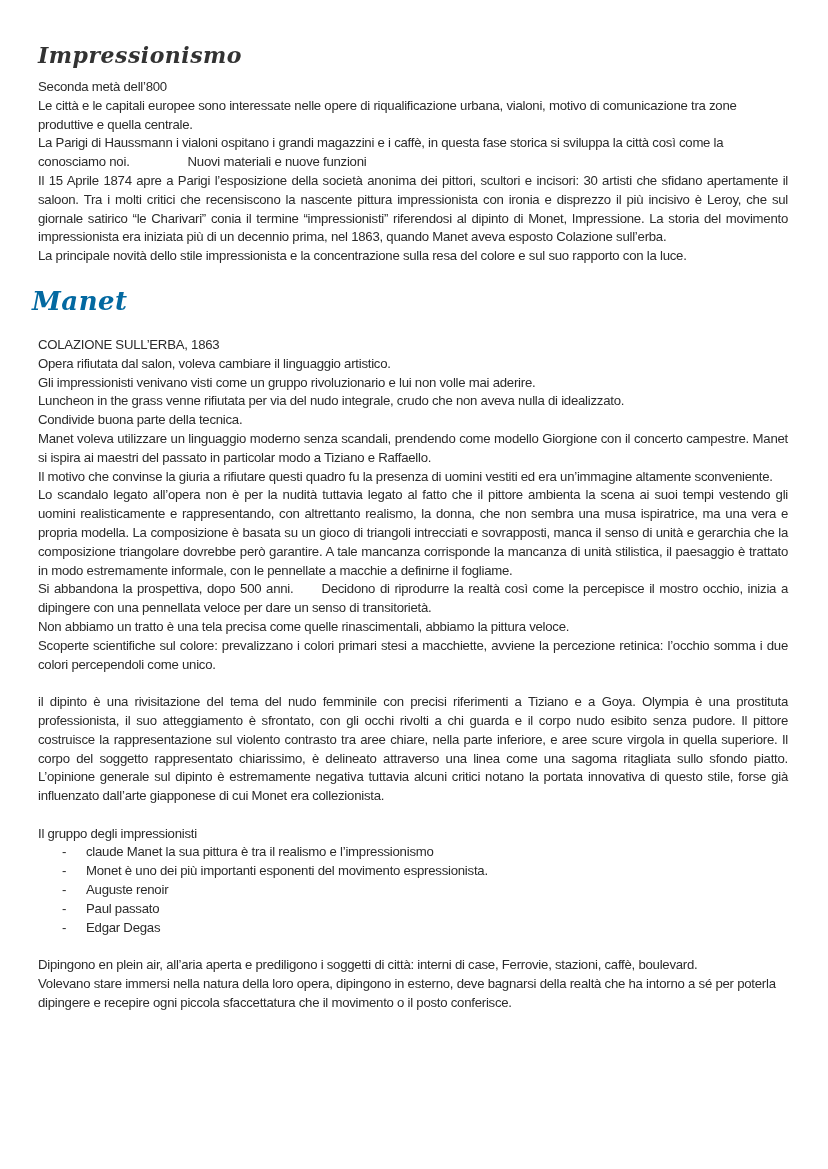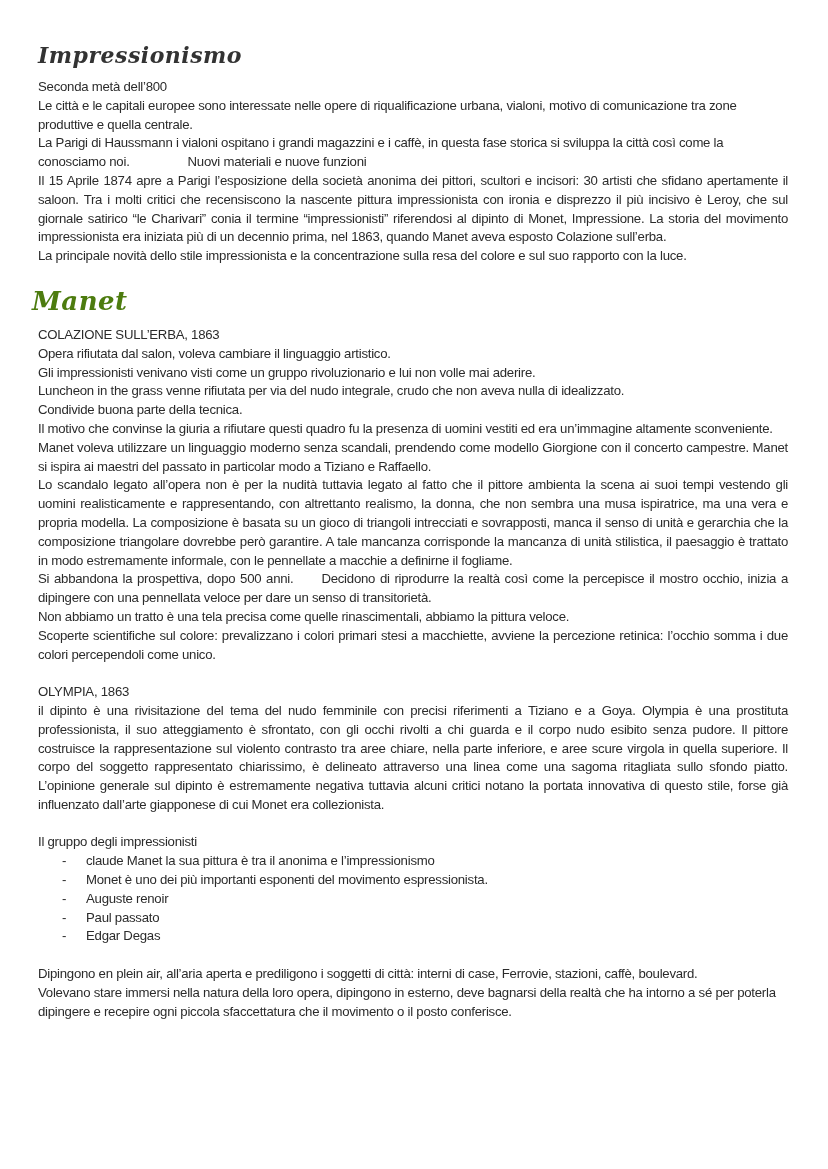--- a/index.html
+++ b/index.html
@@ -10,21 +10,21 @@
     font-size: 13.2px; line-height: 18.8px; color: #2b2b2b;
     letter-spacing: -0.25px;
   }
   .title {
     text-align: left; font-family: "DejaVu Serif", serif; font-style: italic;
     font-size: 22px; line-height: 30px; color: #333; margin: 0 0 8px 0;
     letter-spacing: 0.5px;
   }
   .heading2 {
     font-family: "DejaVu Serif", serif; font-style: italic; font-size: 26px;
-    line-height: 34px; color: #4d7c0f; margin: 18px 0 8px -6px; letter-spacing: 0.5px;
+    line-height: 34px; color: #0369a1; margin: 18px 0 18px -6px; letter-spacing: 0.5px;
   }
   p { margin: 0; }
   .j { text-align: justify; }
   .gap { height: 18.8px; }
   .tab { display: inline-block; width: 58px; }
   .tab2 { display: inline-block; width: 28px; }
   ul.list { list-style: none; margin: 0; padding: 0; }
   ul.list li { position: relative; padding-left: 48px; }
   ul.list li .dash { position: absolute; left: 24px; top: 0; }
 </style>
@@ -43,41 +43,40 @@
   </section>
 
   <h2 class="heading2">Manet</h2>
 
   <section>
     <p>COLAZIONE SULL’ERBA, 1863</p>
     <p>Opera rifiutata dal salon, voleva cambiare il linguaggio artistico.</p>
     <p>Gli impressionisti venivano visti come un gruppo rivoluzionario e lui non volle mai aderire.</p>
     <p>Luncheon in the grass venne rifiutata per via del nudo integrale, crudo che non aveva nulla di idealizzato.</p>
     <p>Condivide buona parte della tecnica.</p>
+    <p class="j">Manet voleva utilizzare un linguaggio moderno senza scandali, prendendo come modello Giorgione con il concerto campestre. Manet si ispira ai maestri del passato in particolar modo a Tiziano e Raffaello.</p>
     <p class="j">Il motivo che convinse la giuria a rifiutare questi quadro fu la presenza di uomini vestiti ed era un’immagine altamente sconveniente.</p>
-    <p class="j">Manet voleva utilizzare un linguaggio moderno senza scandali, prendendo come modello Giorgione con il concerto campestre. Manet si ispira ai maestri del passato in particolar modo a Tiziano e Raffaello.</p>
     <p class="j">Lo scandalo legato all’opera non è per la nudità tuttavia legato al fatto che il pittore ambienta la scena ai suoi tempi vestendo gli uomini realisticamente e rappresentando, con altrettanto realismo, la donna, che non sembra una musa ispiratrice, ma una vera e propria modella. La composizione è basata su un gioco di triangoli intrecciati e sovrapposti, manca il senso di unità e gerarchia che la composizione triangolare dovrebbe però garantire. A tale mancanza corrisponde la mancanza di unità stilistica, il paesaggio è trattato in modo estremamente informale, con le pennellate a macchie a definirne il fogliame.</p>
     <p class="j"><span>Si abbandona la prospettiva, dopo 500 anni.</span><span class="tab2"></span><span>Decidono di riprodurre la realtà così come la percepisce il mostro occhio, inizia a dipingere con una pennellata veloce per dare un senso di transitorietà.</span></p>
     <p>Non abbiamo un tratto è una tela precisa come quelle rinascimentali, abbiamo la pittura veloce.</p>
     <p class="j">Scoperte scientifiche sul colore: prevalizzano i colori primari stesi a macchiette, avviene la percezione retinica: l’occhio somma i due colori percependoli come unico.</p>
   </section>
 
   <div class="gap"></div>
 
   <section>
-    <p>OLYMPIA, 1863</p>
     <p class="j">il dipinto è una rivisitazione del tema del nudo femminile con precisi riferimenti a Tiziano e a Goya. Olympia è una prostituta professionista, il suo atteggiamento è sfrontato, con gli occhi rivolti a chi guarda e il corpo nudo esibito senza pudore. Il pittore costruisce la rappresentazione sul violento contrasto tra aree chiare, nella parte inferiore, e aree scure virgola in quella superiore. Il corpo del soggetto rappresentato chiarissimo, è delineato attraverso una linea come una sagoma ritagliata sullo sfondo piatto. L’opinione generale sul dipinto è estremamente negativa tuttavia alcuni critici notano la portata innovativa di questo stile, forse già influenzato dall’arte giapponese di cui Monet era collezionista.</p>
   </section>
 
   <div class="gap"></div>
 
   <section>
     <p>Il gruppo degli impressionisti</p>
     <ul class="list">
-      <li><span class="dash">-</span><span>claude Manet la sua pittura è tra il anonima e l’impressionismo</span></li>
+      <li><span class="dash">-</span><span>claude Manet la sua pittura è tra il realismo e l’impressionismo</span></li>
       <li><span class="dash">-</span><span>Monet è uno dei più importanti esponenti del movimento espressionista.</span></li>
       <li><span class="dash">-</span><span>Auguste renoir</span></li>
       <li><span class="dash">-</span><span>Paul passato</span></li>
       <li><span class="dash">-</span><span>Edgar Degas</span></li>
     </ul>
   </section>
 
   <div class="gap"></div>
 
   <section>

